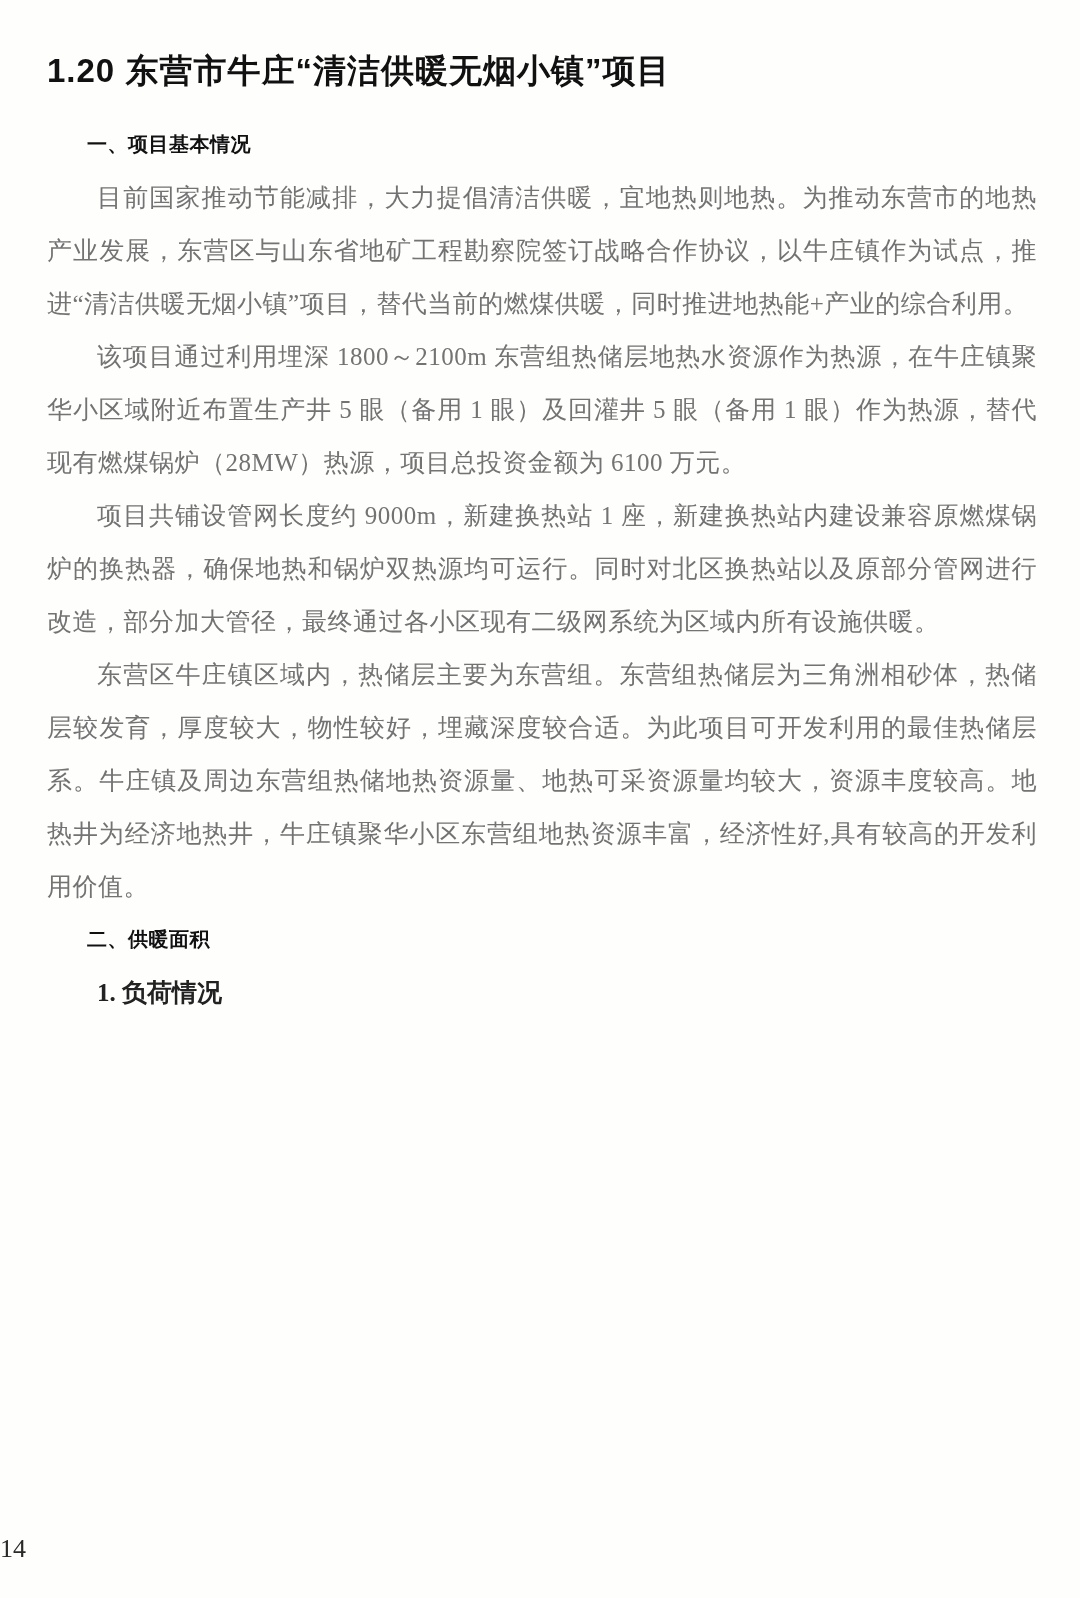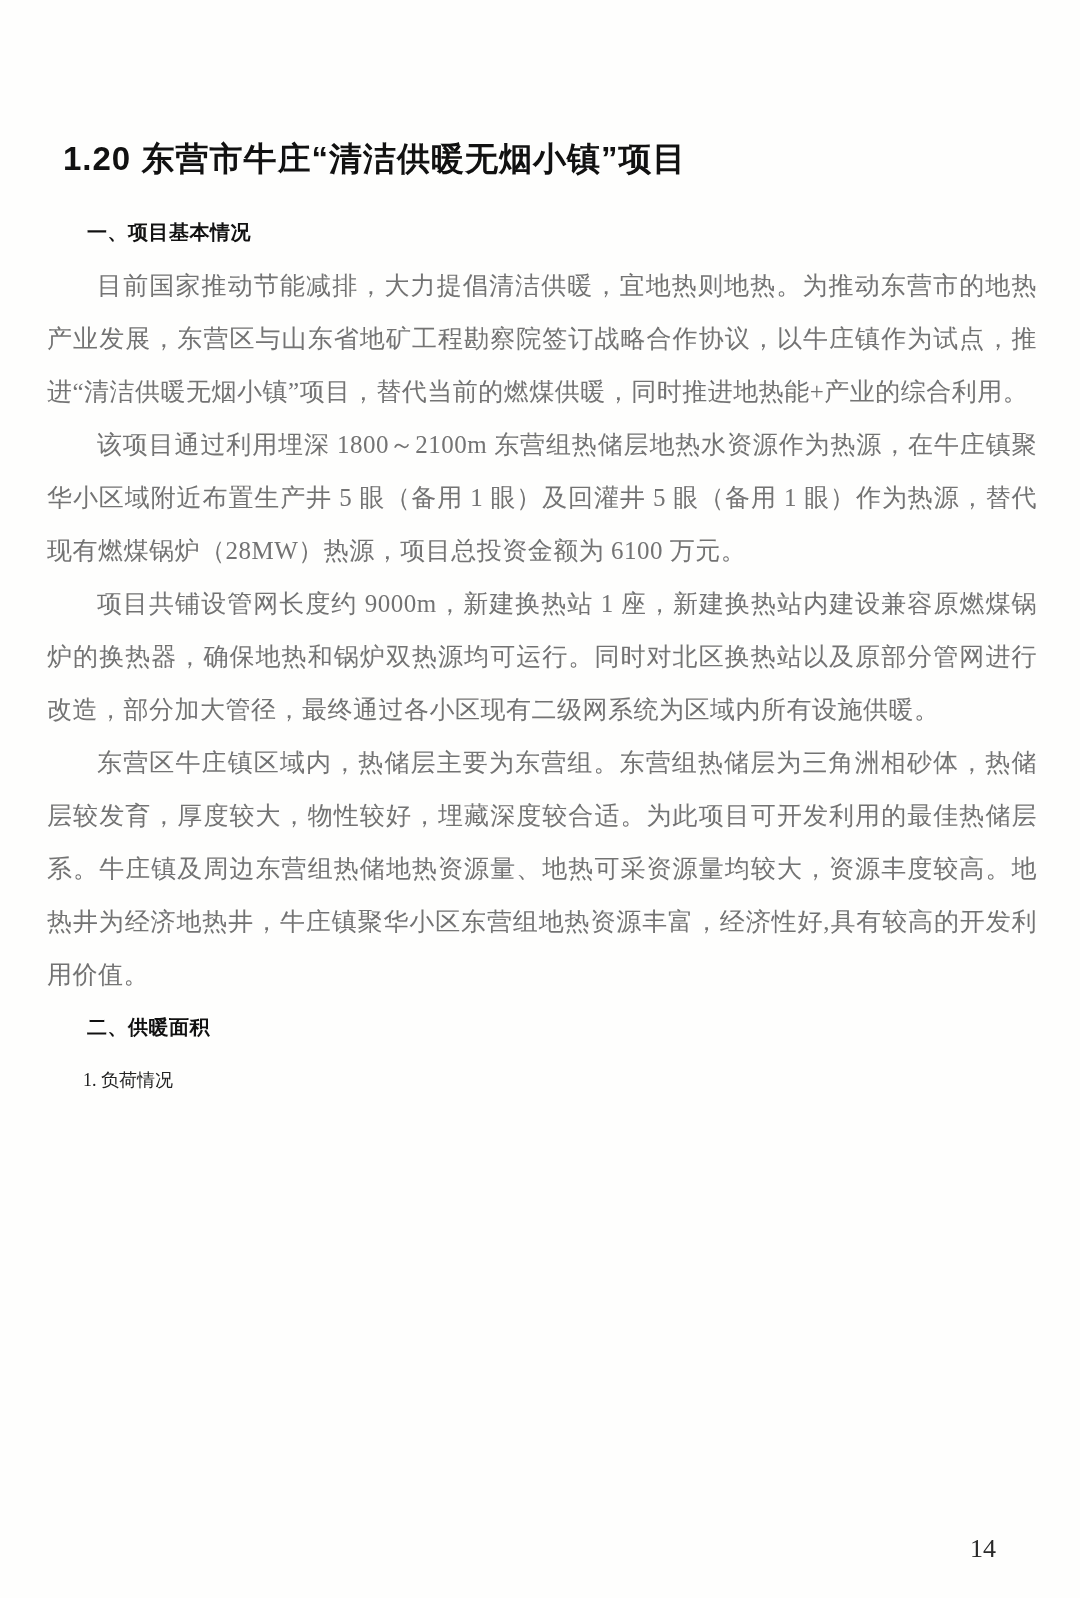--- a/index.html
+++ b/index.html
@@ -16,63 +16,63 @@
     color: #1b1b1b;
     font-family: "Liberation Serif", "DejaVu Serif", serif;
   }
   .content {
     position: absolute;
     left: 47px;
     top: 0;
     width: 990px;
   }
   .doc-title {
-    margin: 16px;
-    padding-top: 120px;
+    margin: 0;
+    padding-top: 48px;
     font-family: "Liberation Sans", "DejaVu Sans", sans-serif;
     font-weight: bold;
     font-size: 33px;
     line-height: 46px;
     color: #111111;
     letter-spacing: 1px;
     margin-bottom: 24px;
   }
   .heading {
     margin: 0;
     font-family: "Liberation Sans", "DejaVu Sans", sans-serif;
     font-weight: bold;
     font-size: 20px;
     line-height: 53px;
     text-indent: 2em;
     color: #111111;
     letter-spacing: 0.5px;
   }
   .subheading {
     margin: 0;
-    font-size: 18px;
+    font-size: 25px;
     line-height: 53px;
     text-indent: 2em;
-    font-weight: normal;
+    font-weight: bold;
     color: #222222;
   }
   .para {
     margin: 0;
     font-size: 25px;
     line-height: 53px;
     text-align: justify;
     text-indent: 2em;
     letter-spacing: 0.5px;
     color: #737373;
   }
   .page-number {
     position: absolute;
     left: 0;
     top: 1534px;
     width: 996px;
-    text-align: right;
+    text-align: left;
     font-size: 26px;
     color: #2a2a2a;
   }
 </style>
 </head>
 <body>
 
 <div class="page">
   <div class="content">
 

